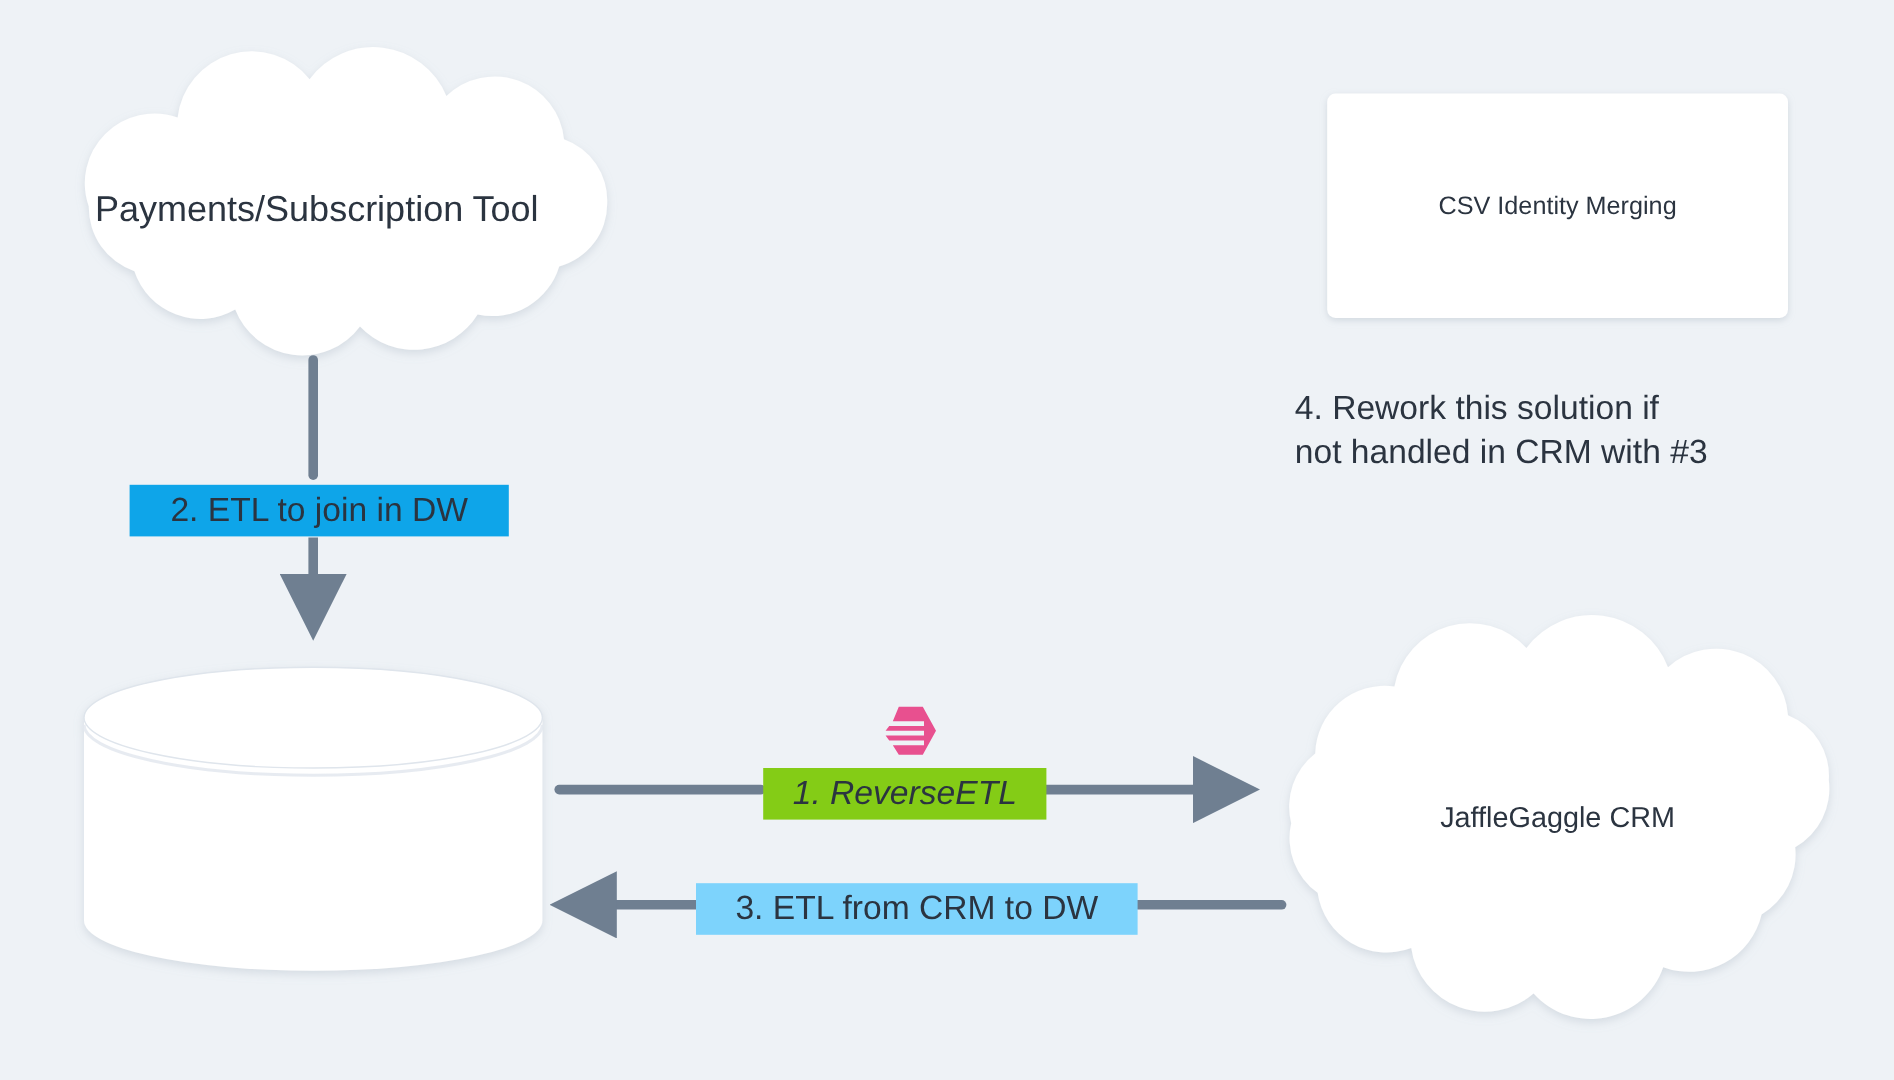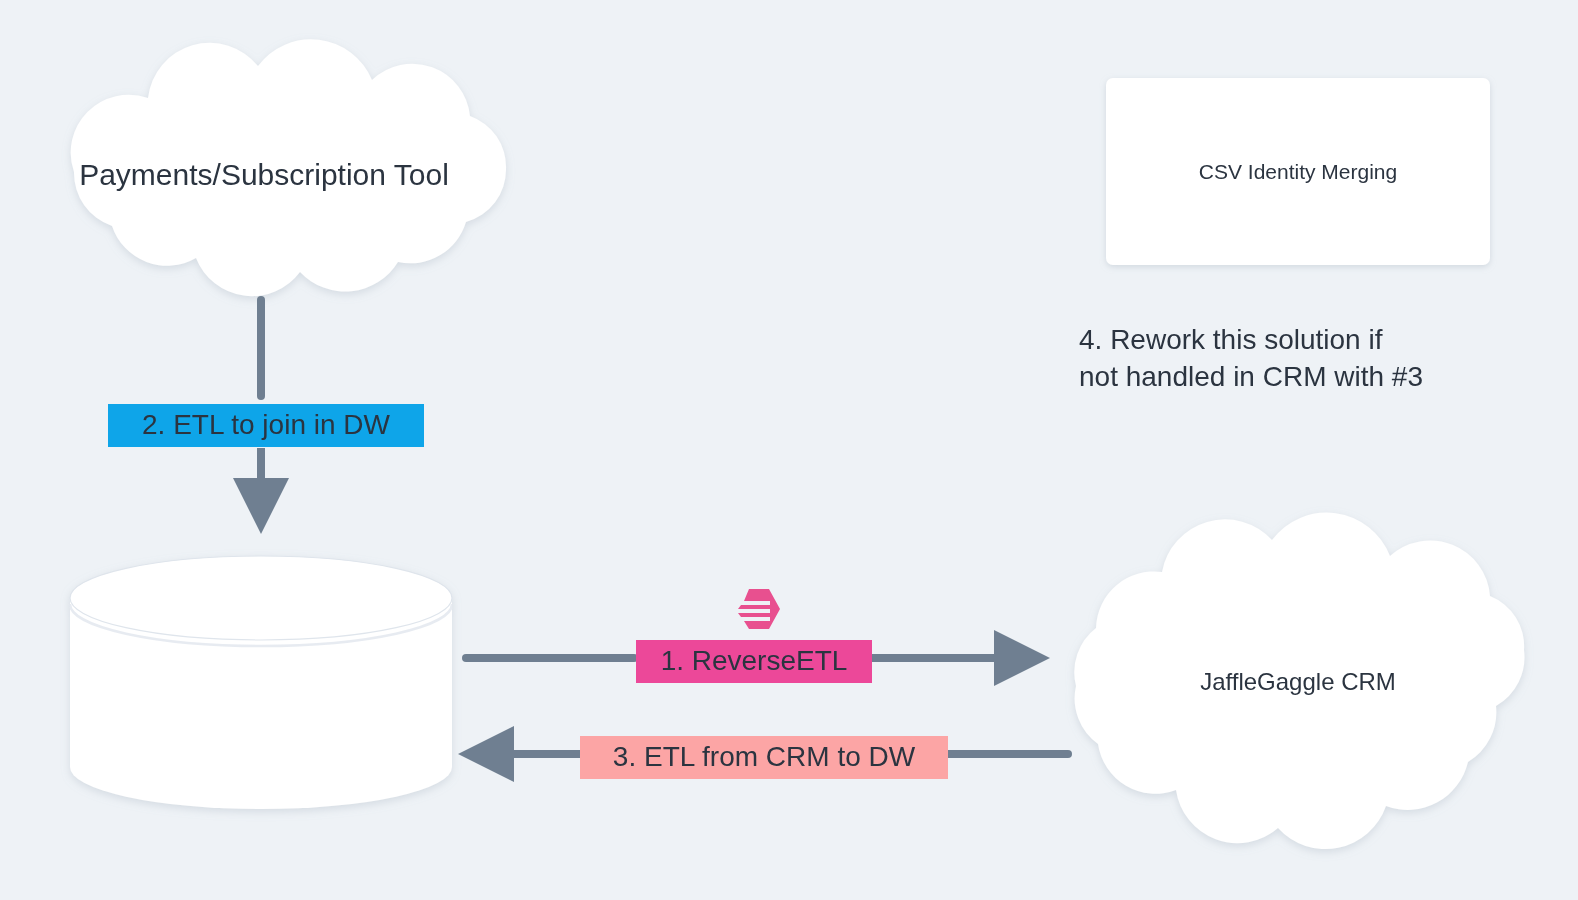--- a/index.html
+++ b/index.html
@@ -84,29 +84,30 @@
     width: 308px;
     font-size: 28px;
     background: #0ea5e9;
     padding: 2px 4px;
   }
   #edge-label-1 {
     left: 636px;
     top: 640px;
     width: 232px;
     font-size: 28px;
-    background: #ec4899;
+    background: #84cc16;
     padding: 2px 2px;
+    font-style: italic;
   }
   #edge-label-3 {
     left: 580px;
     top: 736px;
     width: 364px;
     font-size: 28px;
-    background: #fca5a5;
+    background: #7dd3fc;
     padding: 2px 2px;
   }
   #hightouch-logo {
     position: absolute;
     left: 736px;
     top: 588px;
     width: 46px;
     height: 42px;
   }
 </style>

